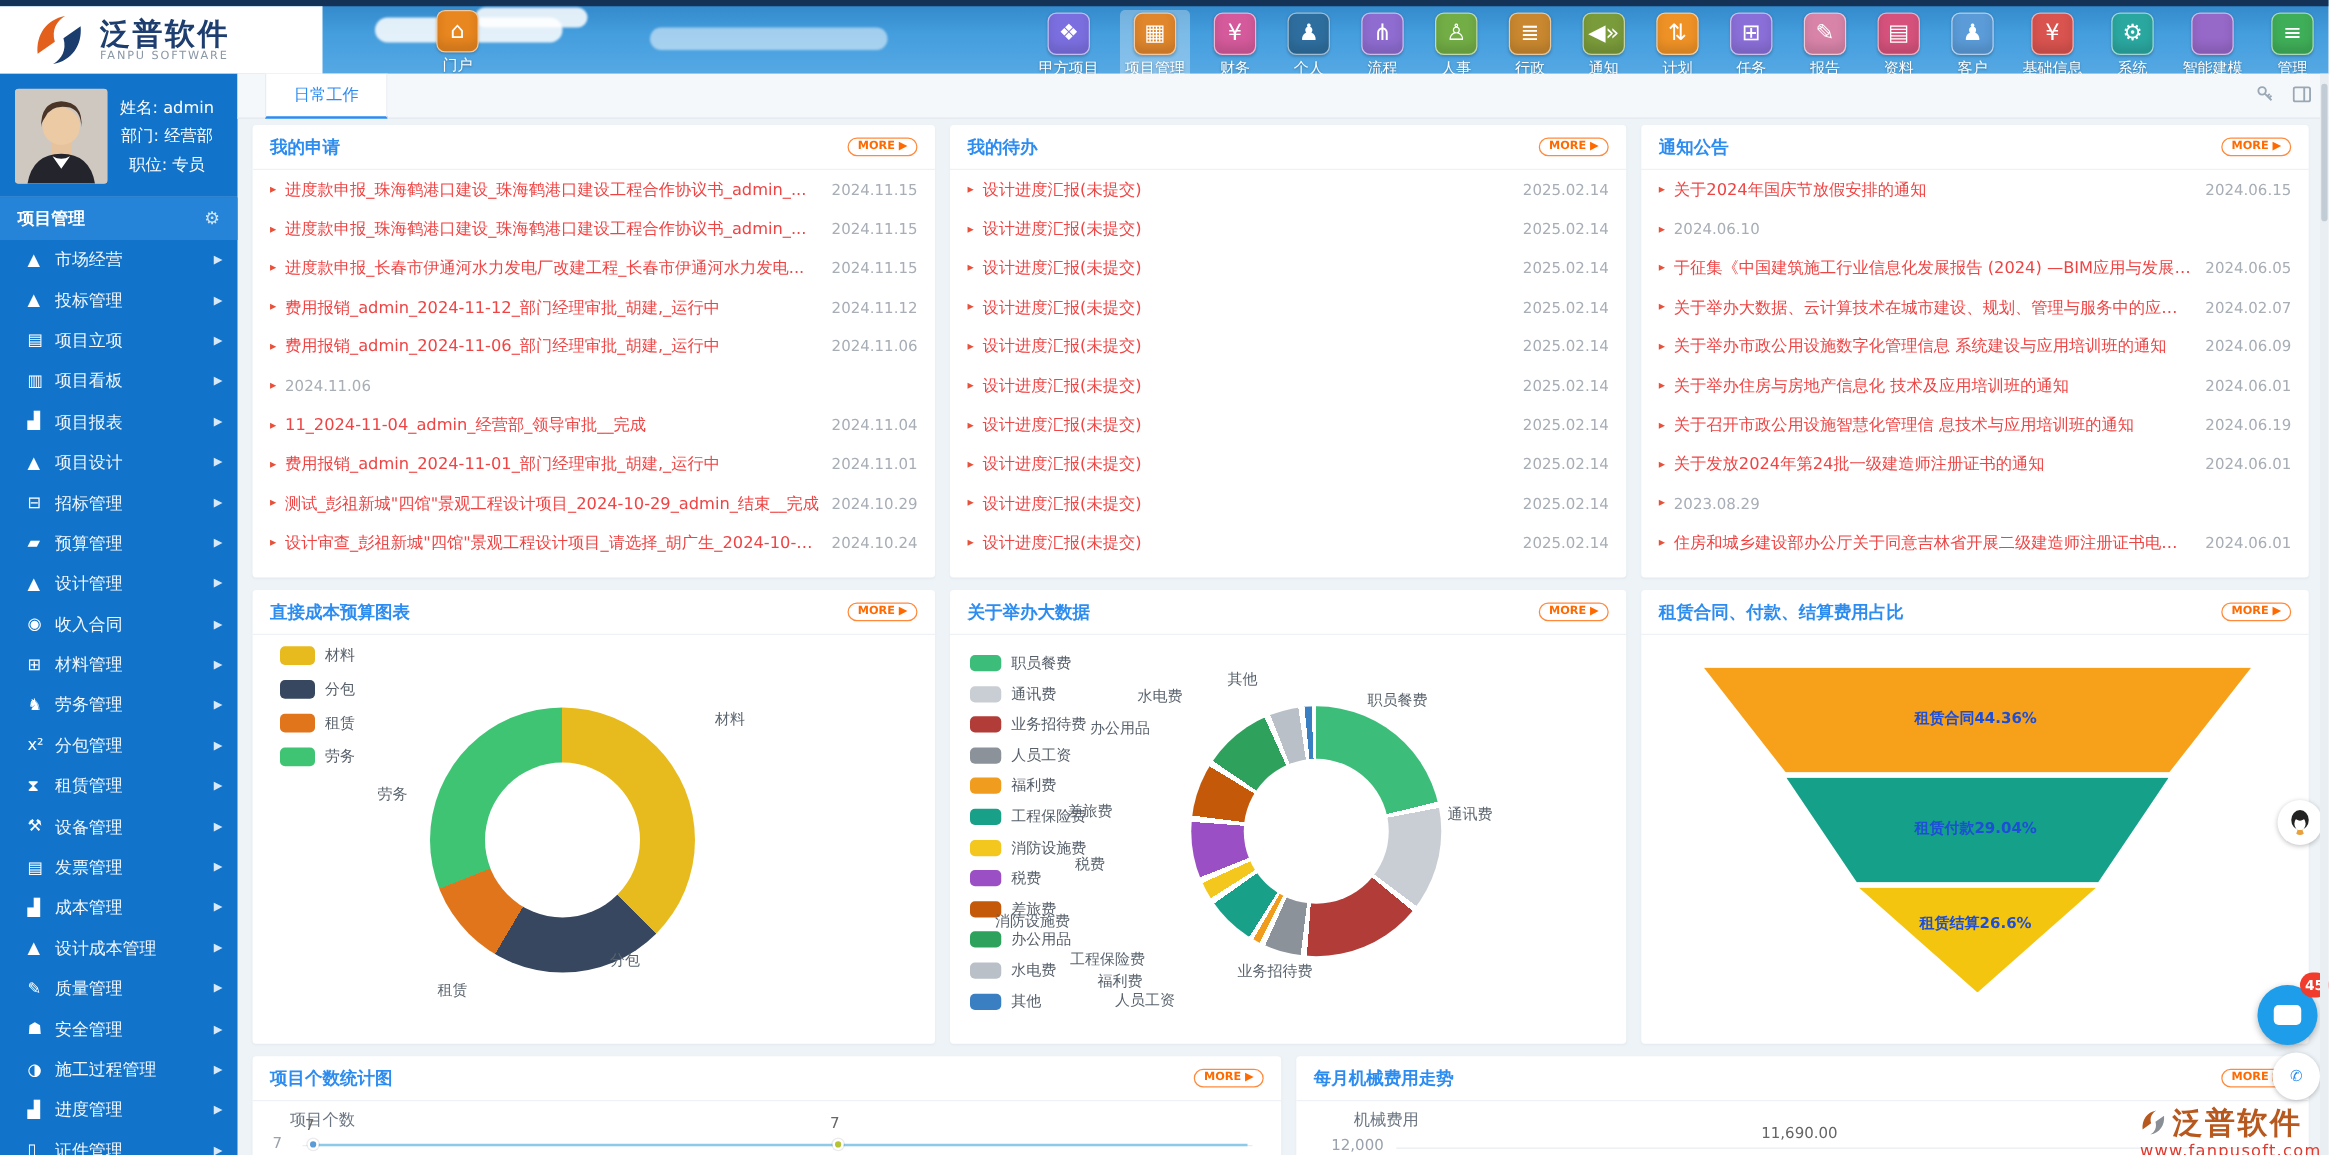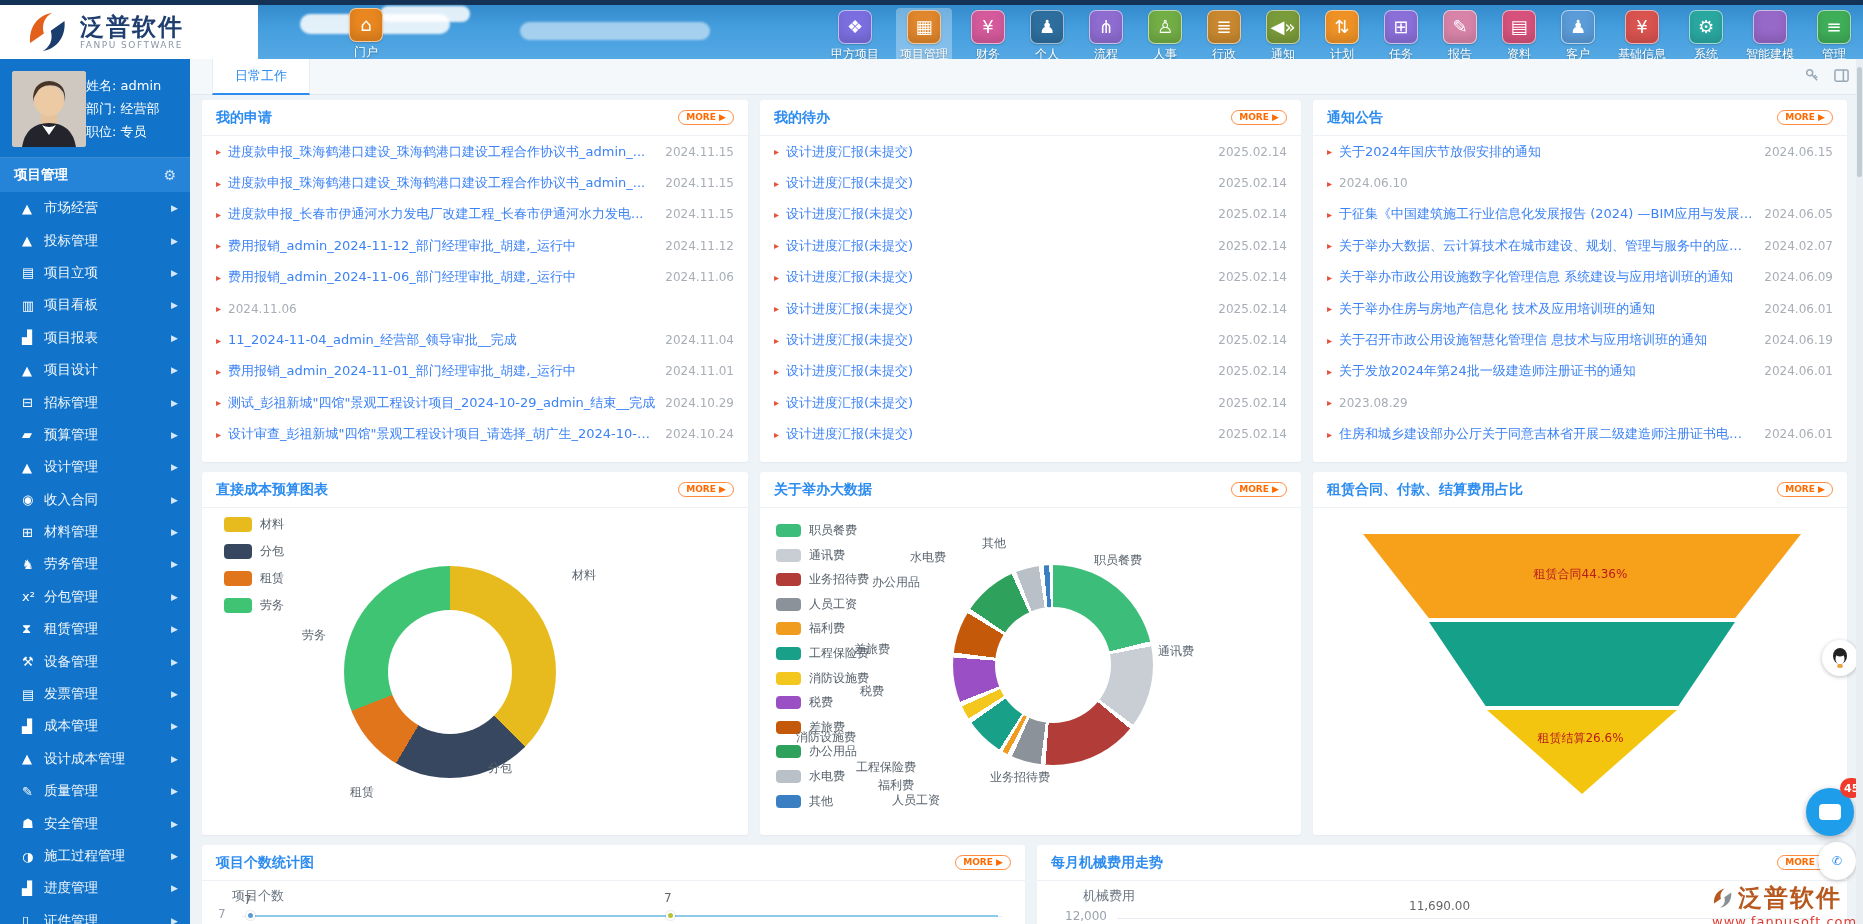--- a/index.html
+++ b/index.html
@@ -23,21 +23,21 @@
   .nav { position:absolute; right:6px; top:8px; display:flex; align-items:flex-start; gap:13px; }
   .nav-item { min-width:46px; text-align:center; cursor:pointer; padding:2px 4px 3px; border-radius:4px; }
   .nav-item.active { background:rgba(255,255,255,.30); }
   .nav-ic, .portal-ic { width:34px; height:34px; margin:0 auto 2px; border-radius:7px; color:#fff;
      display:flex; align-items:center; justify-content:center; font-size:18px; line-height:1;
      box-shadow:inset 0 -6px 8px rgba(0,0,0,.12), 0 1px 2px rgba(0,0,0,.18); border:1px solid rgba(255,255,255,.55); }
   .nav-label, .portal-label { font-size:12px; color:#fff; text-shadow:0 1px 2px rgba(0,0,0,.35); white-space:nowrap; }
 
   
   .sidebar { position:absolute; left:0; top:59px; width:190px; bottom:0; background:#1173c9; }
-  .user { padding:12px 10px 10px 12px; display:flex; gap:0; border-bottom:1px solid rgba(255,255,255,.18); }
+  .user { padding:12px 10px 10px 12px; display:flex; gap:10px; border-bottom:1px solid rgba(255,255,255,.18);text-align:center; }
   .avatar { width:74px; height:76px; border-radius:3px; overflow:hidden; flex:0 0 auto; background:#cfc5bd; }
   .user-meta { display:flex; flex-direction:column; justify-content:space-around; padding:4px 0; }
   .user-meta div { color:#fff; font-size:13px; white-space:nowrap; }
   .side-section { height:34px; background:#2583d8; color:#fff; font-size:13.5px; font-weight:bold;
     display:flex; align-items:center; padding:0 14px; justify-content:space-between; }
   .side-gear { color:#cfe6fa; font-size:14px; cursor:pointer; }
   .menu { }
   .menu-item { height:32.4px; display:flex; align-items:center; padding:0 12px 0 22px; color:#f2f8fd; font-size:13.5px; cursor:pointer; }
   .menu-ic { width:22px; font-size:13px; color:#fff; flex:0 0 auto; }
   .menu-label { flex:1; }
@@ -56,37 +56,37 @@
   .panel { position:absolute; background:#fff; border-radius:3px; box-shadow:0 1px 2px rgba(60,80,110,.06); overflow:hidden; }
   .p-head { height:36px; display:flex; align-items:center; justify-content:space-between; padding:0 14px; border-bottom:1px solid #eef1f5; }
   .p-title { font-size:14px; font-weight:bold; color:#2d8cf0;text-align:right; }
   .more-btn { font-size:9px; font-weight:bold; color:#ff6a00; border:1px solid #ff8a3c; border-radius:8px;
     padding:1px 7px 2px; background:#fff; cursor:pointer; white-space:nowrap; }
   .p-body { position:relative; }
 
   
   .lrow { height:31.4px; display:flex; align-items:center; padding:0 14px; cursor:pointer; }
   .bullet { color:#e8503a; font-size:10px; margin-right:7px; flex:0 0 auto; }
-  .ltext { flex:1; font-size:13px; color:#3b82f6; white-space:nowrap; overflow:hidden; text-overflow:ellipsis; margin-right:10px; }
+  .ltext { flex:1; font-size:13px; color:#ef4444; white-space:nowrap; overflow:hidden; text-overflow:ellipsis; margin-right:10px; }
   .ldate { font-size:12px; color:#a8aeb6; flex:0 0 auto; }
 
   
   .legend-item { position:absolute; display:flex; align-items:center; gap:8px; cursor:pointer; }
   .sw { width:28px; height:15px; border-radius:4px; }
   .sw2 { width:25px; height:13px; border-radius:4px; }
   .legend-item span.lg-t { font-size:12px; color:#57606a; white-space:nowrap; }
 
   
   .donut { position:absolute; border-radius:50%; }
   .donut .hole { position:absolute; background:#fff; border-radius:50%; }
   .d-label { position:absolute; font-size:12px; color:#5a646e; white-space:nowrap; }
 
   
   .f-band { position:absolute; }
-  .f-label { position:absolute; left:0; width:535px; text-align:center; color:#b91c1c; font-size:12px; }
+  .f-label { position:absolute; left:0; width:535px; text-align:center; color:#1d4ed8; font-size:12px;font-weight:bold; }
 
   
   .axis-label { position:absolute; font-size:13px; color:#6b7682; }
   .tick { position:absolute; font-size:12px; color:#9aa3ad; }
   .gridline { position:absolute; height:1px; background:#e9edf1; }
   .pt { position:absolute; width:9px; height:9px; border-radius:50%; border:2px solid #fff; box-shadow:0 0 0 1px rgba(0,0,0,.08); }
   .pt-label { position:absolute; font-size:12px; color:#666; }
   .flatline { position:absolute; height:2px; background:#8fc9e8; }
 
   
@@ -642,20 +642,21 @@
 
     <div class="panel" style="left:1123px;top:377px;width:534px;height:363px">
       <div class="p-head">
         <span class="p-title">租赁合同、付款、结算费用占比</span>
         <span class="more-btn">MORE ▶</span>
       </div>
       <div class="p-body" id="chart-funnel" style="height:327px">
           <div class="f-band" style="left: 50px; top: 26px; width: 438px; height: 84px; background: rgb(247, 161, 26); clip-path: polygon(0px 0px, 100% 0px, 85% 100%, 15% 100%);"></div>
           <div class="f-label" style="top: 58px;">租赁合同44.36%</div>
           <div class="f-band" style="left: 116px; top: 114px; width: 306px; height: 84px; background: rgb(21, 160, 137); clip-path: polygon(0px 0px, 100% 0px, 81.5% 100%, 18.5% 100%);"></div>
+          <div class="f-label" style="top: 146px;">租赁付款29.04%</div>
           <div class="f-band" style="left: 174px; top: 202px; width: 190px; height: 84px; background: rgb(244, 197, 15); clip-path: polygon(0px 0px, 100% 0px, 50% 100%);"></div>
           <div class="f-label" style="top: 222px;">租赁结算26.6%</div>
         </div>
     </div>
 
     <div class="panel" style="left:12px;top:750px;width:823px;height:220px">
       <div class="p-head">
         <span class="p-title">项目个数统计图</span>
         <span class="more-btn">MORE ▶</span>
       </div>

